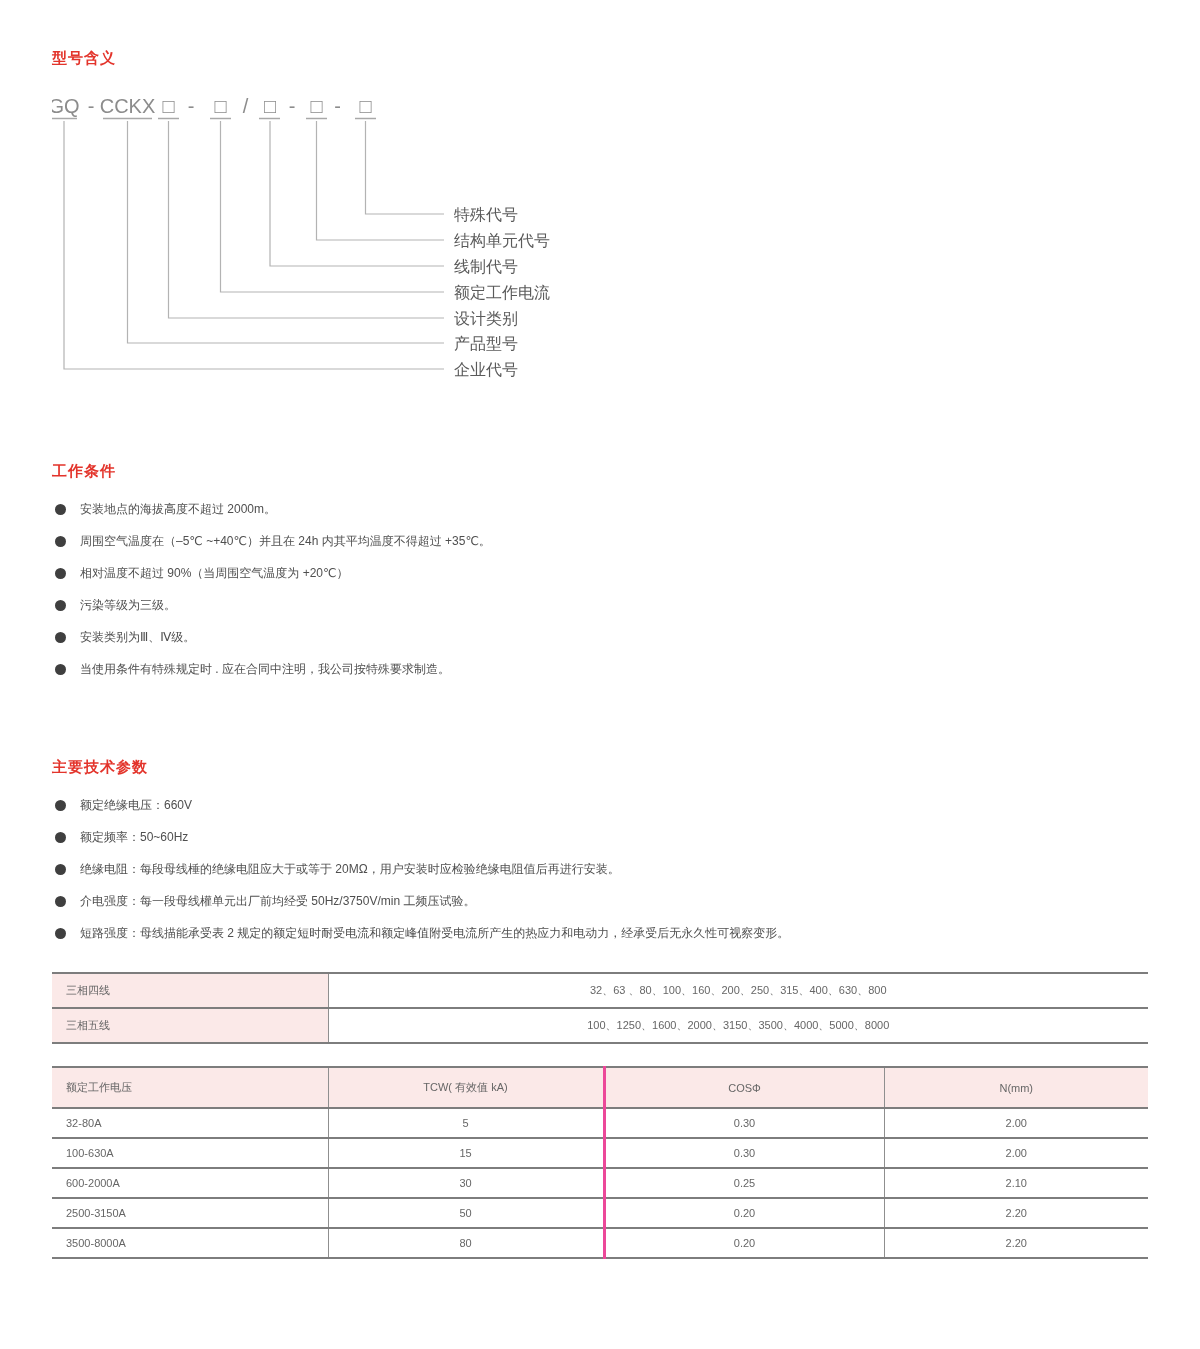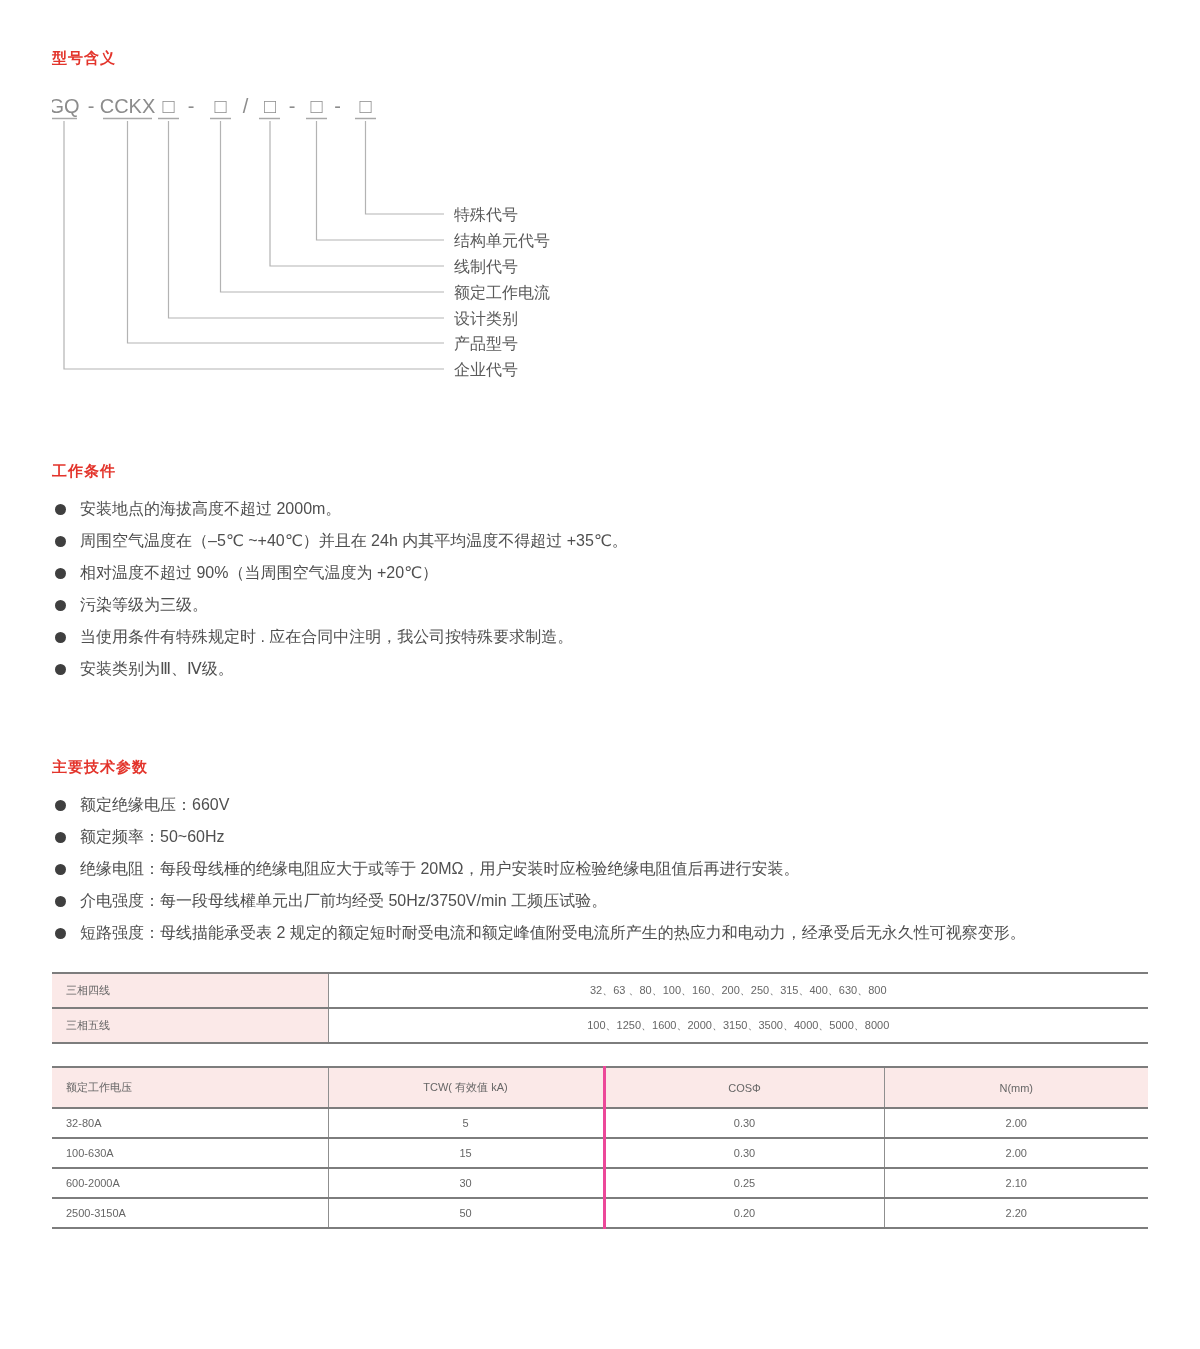--- a/index.html
+++ b/index.html
@@ -23,21 +23,21 @@
 
   .diagram-svg { display: block; margin-top: 20px; }
 
   .sec-working h2.heading { margin-top: 67px; }
   .sec-params  h2.heading { margin-top: 76px; }
 
   ul.bullet-list { list-style: none; margin: 16px 0 0 0; padding: 0; }
   ul.bullet-list li {
     position: relative;
     padding-left: 28px;
-    font-size: 16px;
+    font-size: 12px;
     line-height: 18px;
     margin-bottom: 14px;
     color: #4f4f4f;
   }
   .bullet {
     position: absolute; left: 3px; top: 4px;
     width: 11px; height: 11px; border-radius: 50%;
     background: #3f3f3f;
   }
 
@@ -135,22 +135,22 @@
     </svg>
   </div>
 
   <div class="sec-working">
     <h2 class="heading">工作条件</h2>
     <ul class="bullet-list">
       <li><span class="bullet"></span><span>安装地点的海拔高度不超过 2000m。</span></li>
       <li><span class="bullet"></span><span>周围空气温度在（–5℃ ~+40℃）并且在 24h 内其平均温度不得超过 +35℃。</span></li>
       <li><span class="bullet"></span><span>相对温度不超过 90%（当周围空气温度为 +20℃）</span></li>
       <li><span class="bullet"></span><span>污染等级为三级。</span></li>
+      <li><span class="bullet"></span><span>安装类别为Ⅲ、Ⅳ级。</span></li>
       <li><span class="bullet"></span><span>当使用条件有特殊规定时 . 应在合同中注明，我公司按特殊要求制造。</span></li>
-      <li><span class="bullet"></span><span>安装类别为Ⅲ、Ⅳ级。</span></li>
     </ul>
   </div>
 
   <div class="sec-params">
     <h2 class="heading">主要技术参数</h2>
     <ul class="bullet-list">
       <li><span class="bullet"></span><span>额定绝缘电压：660V</span></li>
       <li><span class="bullet"></span><span>额定频率：50~60Hz</span></li>
       <li><span class="bullet"></span><span>绝缘电阻：每段母线棰的绝缘电阻应大于或等于 20MΩ，用户安装时应检验绝缘电阻值后再进行安装。</span></li>
       <li><span class="bullet"></span><span>介电强度：每一段母线權单元出厂前均经受 50Hz/3750V/min 工频压试验。</span></li>
@@ -196,16 +196,22 @@
         <td>30</td>
         <td>0.25</td>
         <td>2.10</td>
       </tr>
       <tr class="row">
         <td>2500-3150A</td>
         <td>50</td>
         <td>0.20</td>
         <td>2.20</td>
       </tr>
+      <tr class="row">
+        <td>3500-8000A</td>
+        <td>80</td>
+        <td>0.20</td>
+        <td>2.20</td>
+      </tr>
     </tbody>
   </table>
 
 </div>
 
 </body></html>

